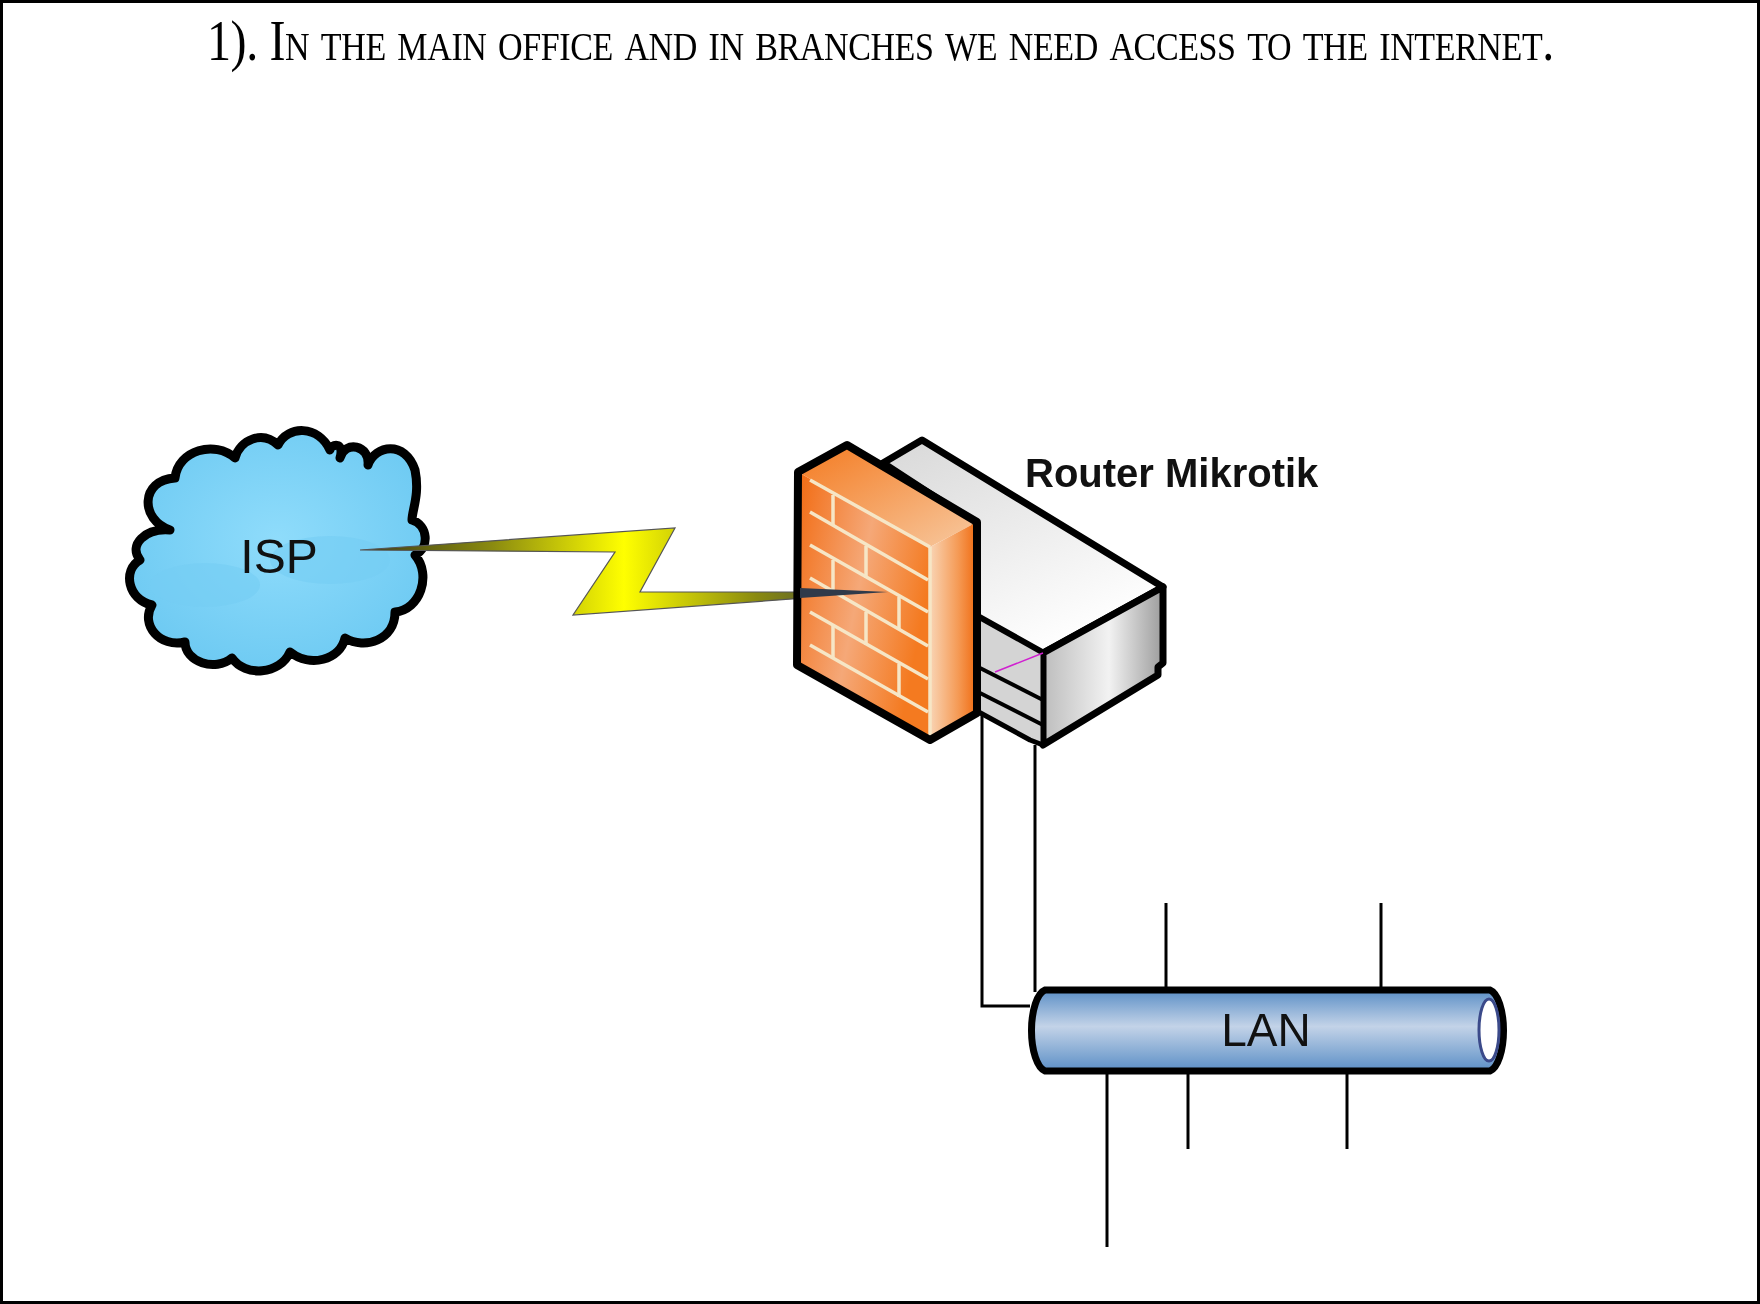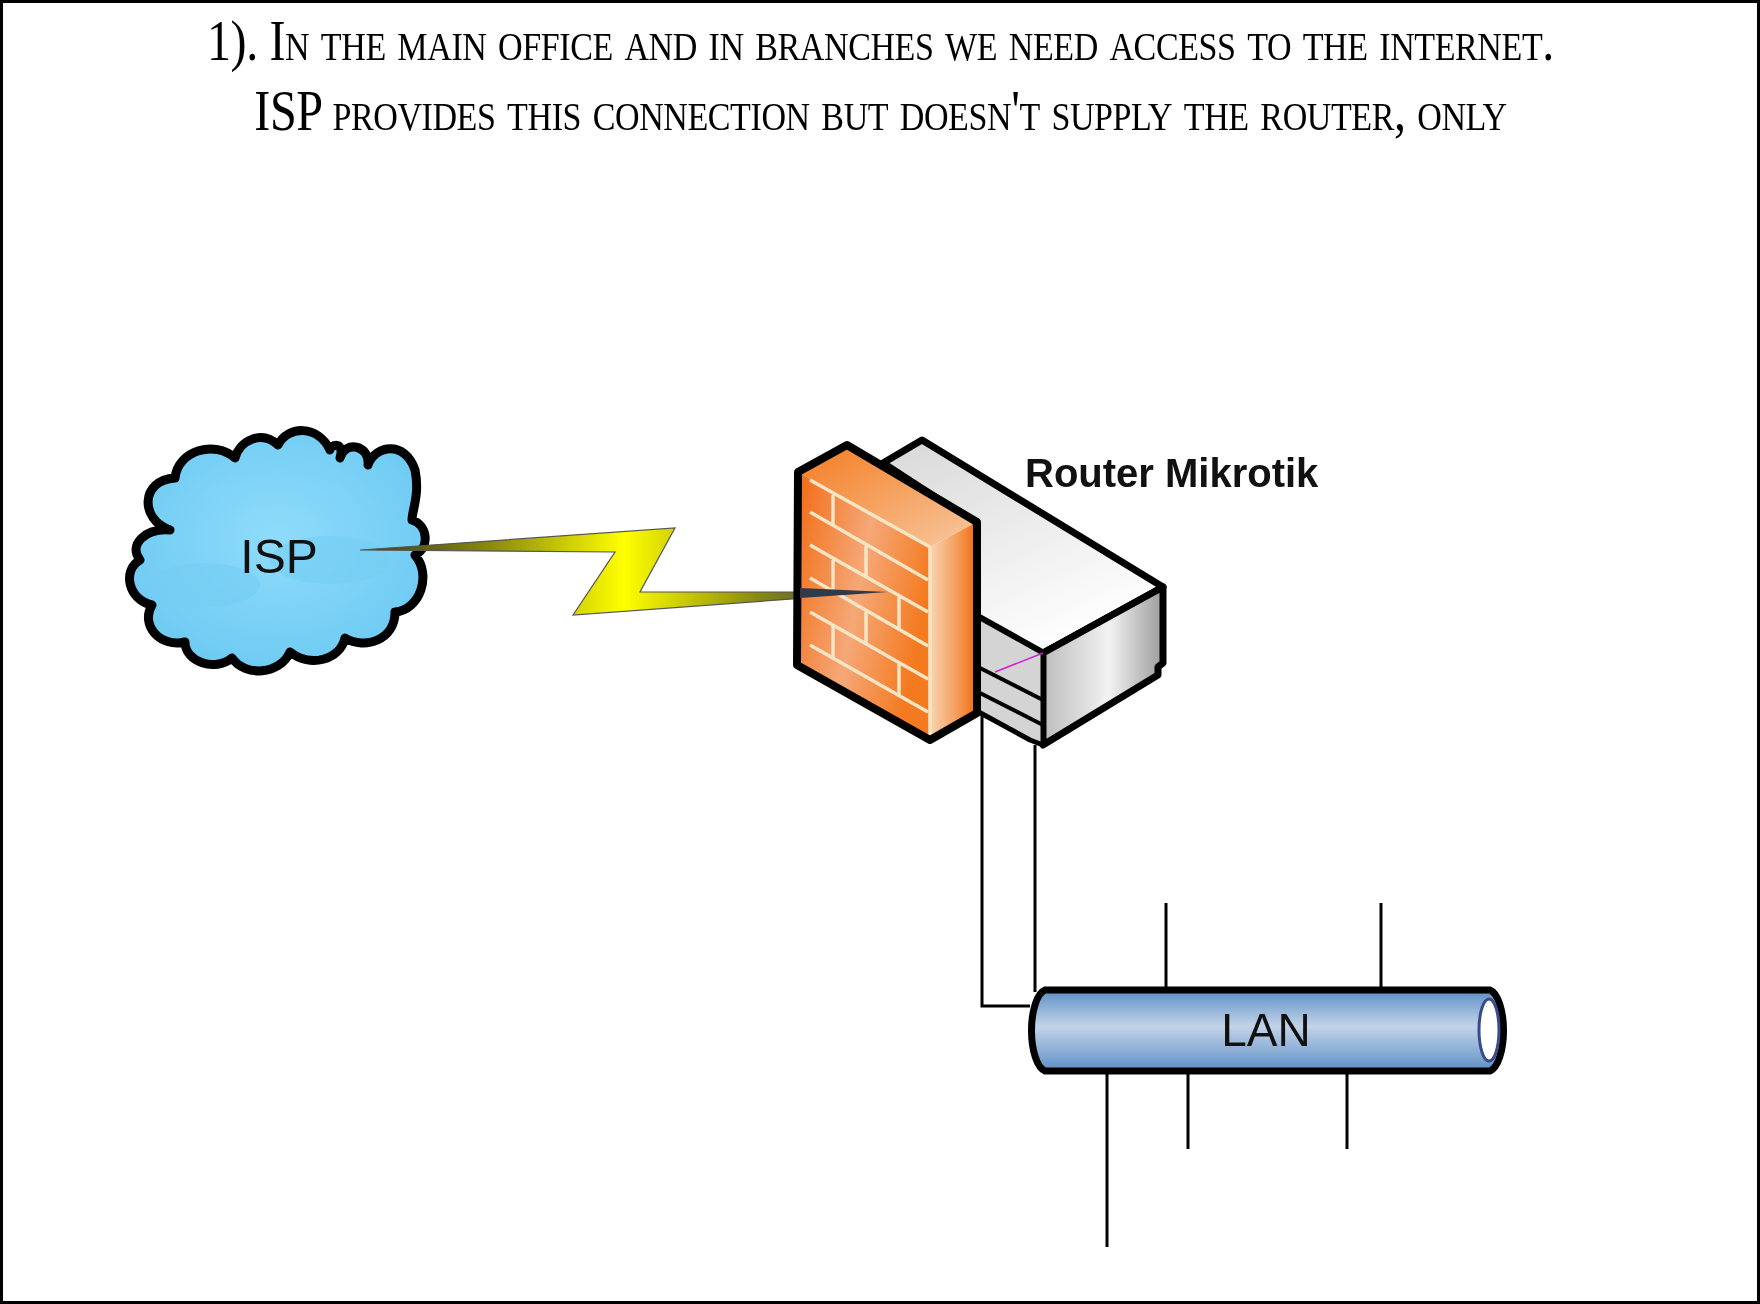--- a/index.html
+++ b/index.html
@@ -21,21 +21,20 @@
   svg.diagram { position: absolute; left: 0; top: 0; }
   .lbl-sans { font-family: "Liberation Sans", "DejaVu Sans", sans-serif; }
 </style>
 </head>
 <body>
 
 <div class="frame"></div>
 
 <div class="heading">
   <span class="line"><span class="inner">1). In the main office and in branches we need access to the internet.</span></span>
-  <span class="line"><span class="inner">ISP provides this connection but doesn't supply the router, only</span></span>
 </div>
 
 <svg class="diagram" width="1760" height="1304" viewBox="0 0 1760 1304">
   <defs>
     <radialGradient id="cloudGrad" cx="50%" cy="45%" r="60%">
       <stop offset="0%" stop-color="#8fdcfb"></stop>
       <stop offset="100%" stop-color="#6cc9f2"></stop>
     </radialGradient>
     <linearGradient id="boltGrad" x1="0" y1="0" x2="1" y2="0">
       <stop offset="0%" stop-color="#3a3a10"></stop>

